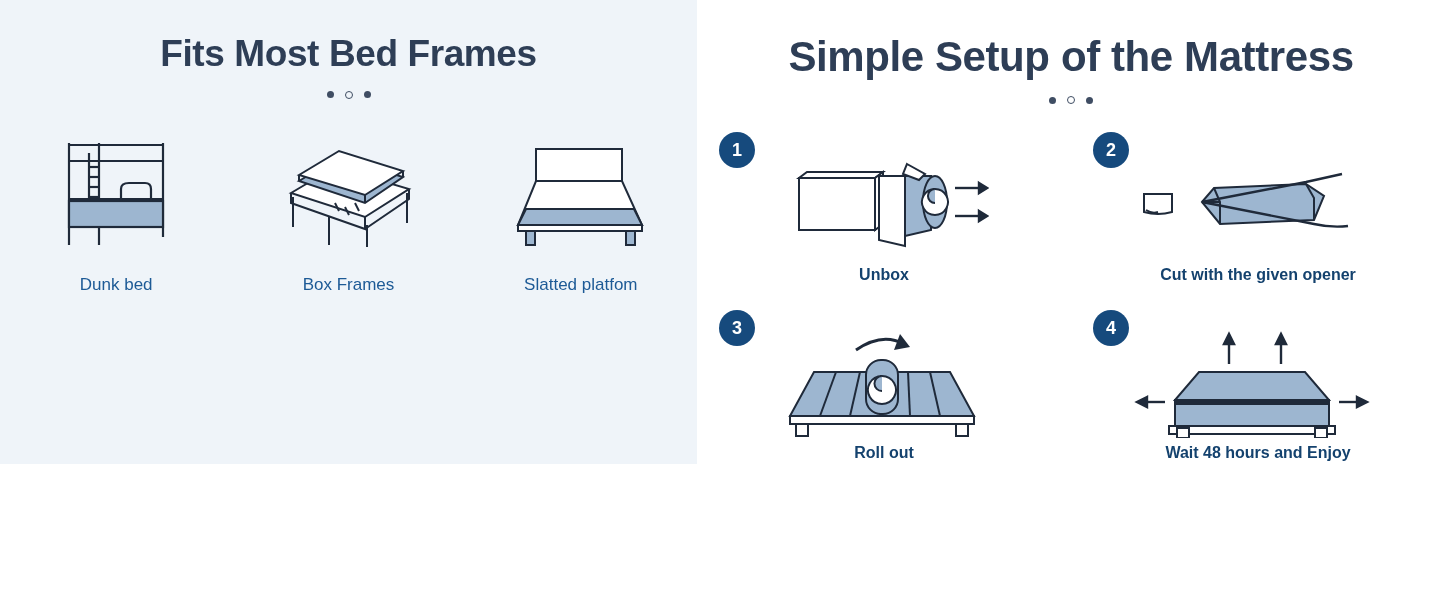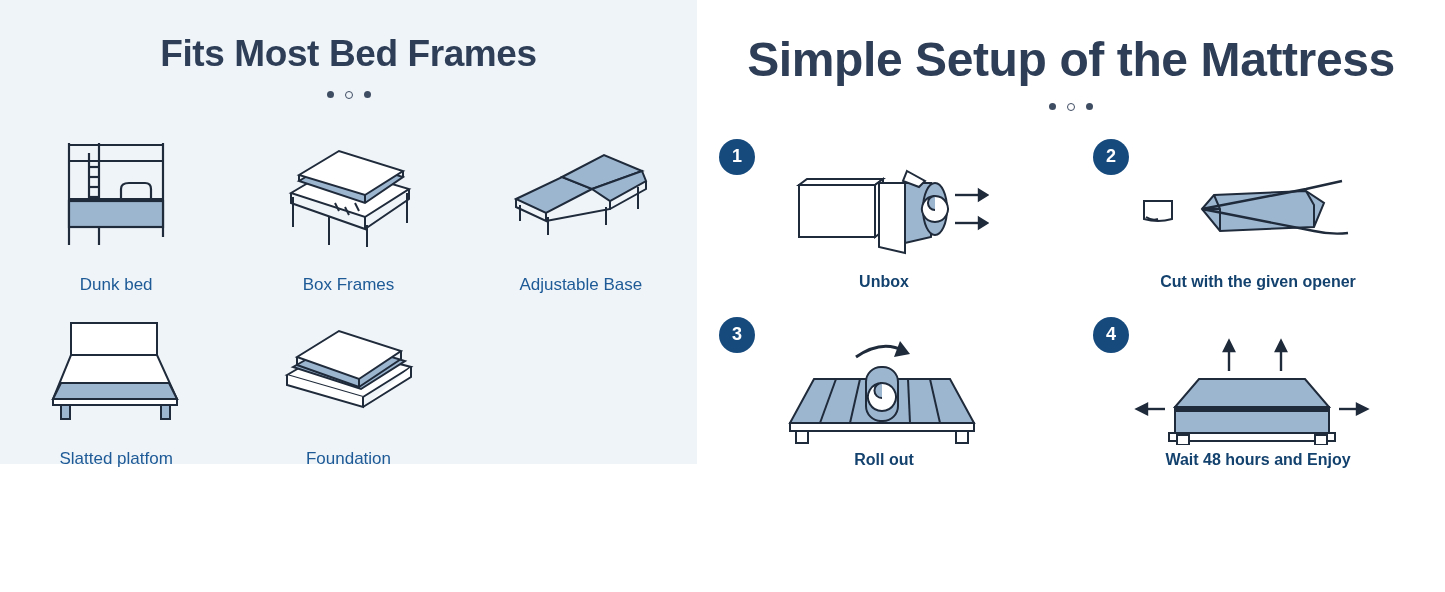--- a/index.html
+++ b/index.html
@@ -20,21 +20,21 @@
   .panel-title{
     text-align:center;
     color:#2e3e56;
     font-weight:bold;
     font-size:37px;
     letter-spacing:-0.4px;
     margin:0;
     padding-top:34px;
     line-height:1.08;
   }
-  .panel-right .panel-title{font-size:48px;}
+  .panel-right .panel-title{font-size:42px;}
   .dots{
     display:flex;justify-content:center;align-items:center;
     gap:11px;margin-top:17px;
   }
   .dot{width:7px;height:7px;border-radius:50%;background:#3f4d63;}
   .dot.hollow{background:transparent;border:1.6px solid #3f4d63;width:6px;height:6px;}
 
   
   .frames-grid{
     margin-top:32px;
@@ -134,73 +134,38 @@
               <line x1="94" y1="88" x2="94" y2="110"></line>
               <line x1="62" y1="66" x2="66" y2="74"></line>
               <line x1="72" y1="70" x2="76" y2="78"></line>
               <line x1="82" y1="66" x2="86" y2="74"></line>
             </g>
           </svg>
         </div>
         <div class="frame-label">Box Frames</div>
       </div>
 
-      <div class="frame-cell">
-        <div class="frame-art">
-          <svg width="150" height="118" viewBox="0 0 150 118">
-            <g stroke="#1f2a3a" stroke-width="2">
-              <polygon points="10,62 56,40 86,52 40,76" fill="#9db6d0"></polygon>
-              <polygon points="56,40 98,18 136,34 86,52" fill="#9db6d0"></polygon>
-              <polygon points="86,52 136,34 140,44 104,64" fill="#9db6d0"></polygon>
-              <polyline points="10,62 10,70 40,84 40,76" fill="none"></polyline>
-              <polyline points="40,84 104,72 104,64" fill="none"></polyline>
-              <polyline points="104,72 140,52 140,44" fill="none"></polyline>
-              <line x1="14" y1="68" x2="14" y2="84" fill="none"></line>
-              <line x1="42" y1="80" x2="42" y2="98" fill="none"></line>
-              <line x1="132" y1="50" x2="132" y2="72" fill="none"></line>
-              <line x1="100" y1="70" x2="100" y2="88" fill="none"></line>
-            </g>
-          </svg>
-        </div>
-        <div class="frame-label">Adjustable Base</div>
-      </div>
 
 
       <div class="frame-cell">
         <div class="frame-art">
           <svg width="150" height="118" viewBox="0 0 150 118">
             <g stroke="#1f2a3a" stroke-width="2">
               <path d="M30 12 L116 12 L116 48 L30 48 Z" fill="#ffffff"></path>
               <polygon points="30,44 116,44 136,88 12,88" fill="#ffffff"></polygon>
               <polygon points="20,72 128,72 136,88 12,88" fill="#9db6d0"></polygon>
               <polygon points="12,88 136,88 136,94 12,94" fill="#ffffff"></polygon>
               <rect x="20" y="94" width="9" height="14" fill="#9db6d0"></rect>
               <rect x="120" y="94" width="9" height="14" fill="#9db6d0"></rect>
             </g>
           </svg>
         </div>
         <div class="frame-label">Slatted platfom</div>
       </div>
 
-      <div class="frame-cell">
-        <div class="frame-art">
-          <svg width="150" height="118" viewBox="0 0 150 118">
-            <g stroke="#1f2a3a" stroke-width="2">
-              <polygon points="14,64 62,36 138,56 90,86" fill="#ffffff"></polygon>
-              <polyline points="14,64 14,74 90,96 90,86" fill="#ffffff"></polyline>
-              <polyline points="138,56 138,66 90,96" fill="#ffffff"></polyline>
-              <polygon points="20,56 66,30 132,50 88,78" fill="#9db6d0"></polygon>
-              <polygon points="24,46 66,20 128,40 86,68" fill="#ffffff"></polygon>
-              <polyline points="24,46 24,54 86,76 86,68" fill="none"></polyline>
-              <polyline points="128,40 128,48 86,76" fill="none"></polyline>
-            </g>
-          </svg>
-        </div>
-        <div class="frame-label">Foundation</div>
-      </div>
 
     </div>
   </section>
 
   <section class="panel panel-right">
     <h1 class="panel-title">Simple Setup of the Mattress</h1>
     <div class="dots">
       <span class="dot"></span>
       <span class="dot hollow"></span>
       <span class="dot"></span>

